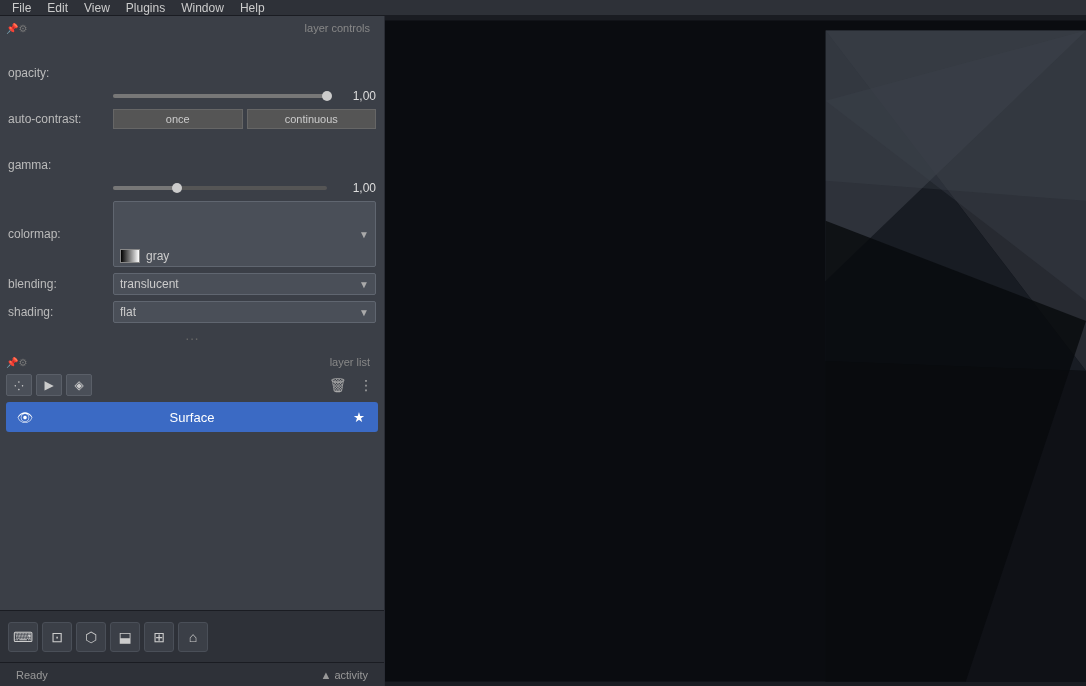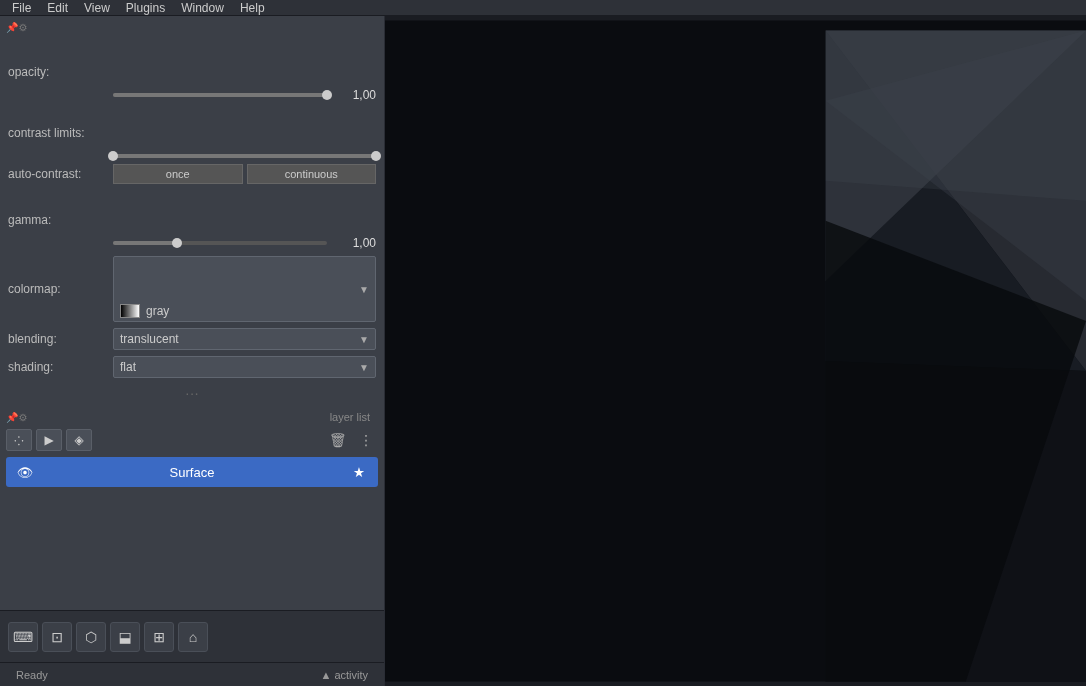--- a/index.html
+++ b/index.html
@@ -401,46 +401,36 @@
 </div>
 
 <div class="main-layout">
 
   <div class="left-panel">
 
     <div class="layer-controls">
       <div class="section-header">
         <span class="pin-icon">📌</span>
         <span class="pin-icon">⚙</span>
+        <span class="section-header-title">layer controls</span>
       </div>
 
       <div class="control-row">
         <span class="control-label">opacity:</span>
         <div class="control-content">
           <div class="slider-container">
             <div class="slider-track">
               <div class="slider-fill" style="width: 100%;"></div>
               <div class="slider-thumb" style="left: calc(100% - 5px);"></div>
             </div>
             <span class="slider-value">1,00</span>
           </div>
         </div>
       </div>
 
-      <div class="control-row">
-        <span class="control-label">contrast limits:</span>
-        <div class="control-content">
-          <div class="slider-container">
-            <div class="slider-track" style="background: linear-gradient(to right, #777 0%, #777 100%);">
-              <div class="slider-thumb" style="left: -5px;"></div>
-              <div class="slider-thumb" style="left: calc(100% - 5px);"></div>
-            </div>
-          </div>
-        </div>
-      </div>
 
       <div class="control-row">
         <span class="control-label">auto-contrast:</span>
         <div class="control-content">
           <div class="btn-group">
             <button class="btn">once</button>
             <button class="btn">continuous</button>
           </div>
         </div>
       </div>

